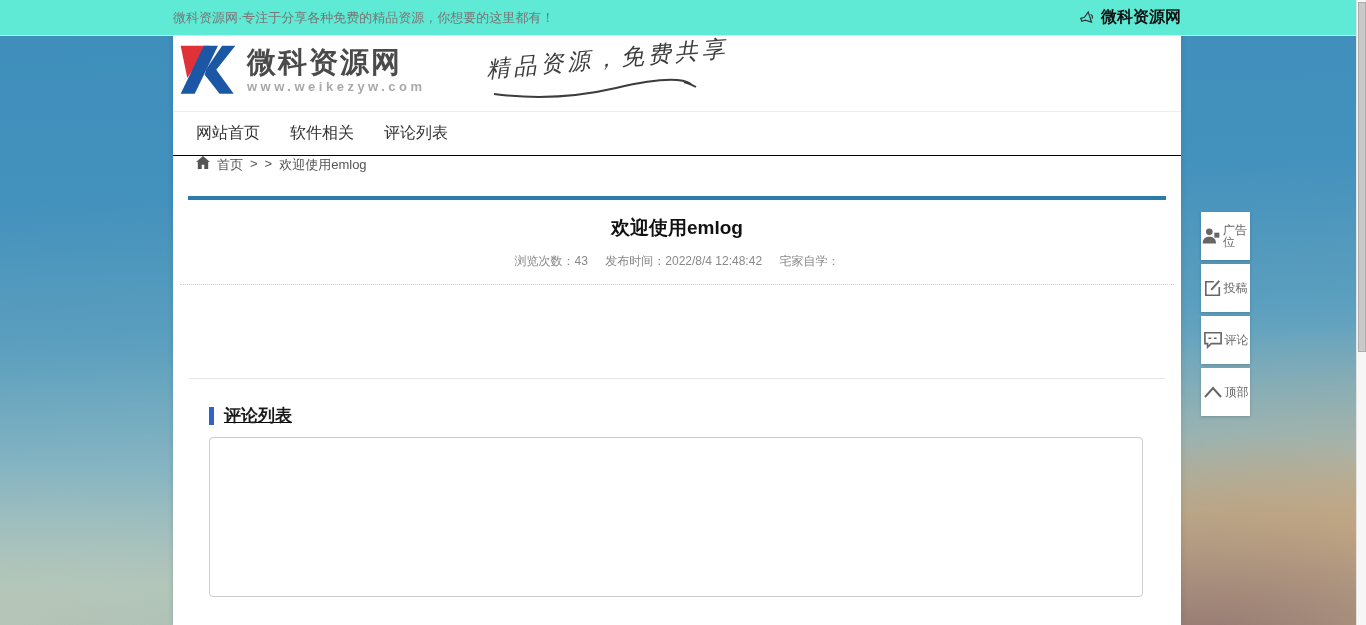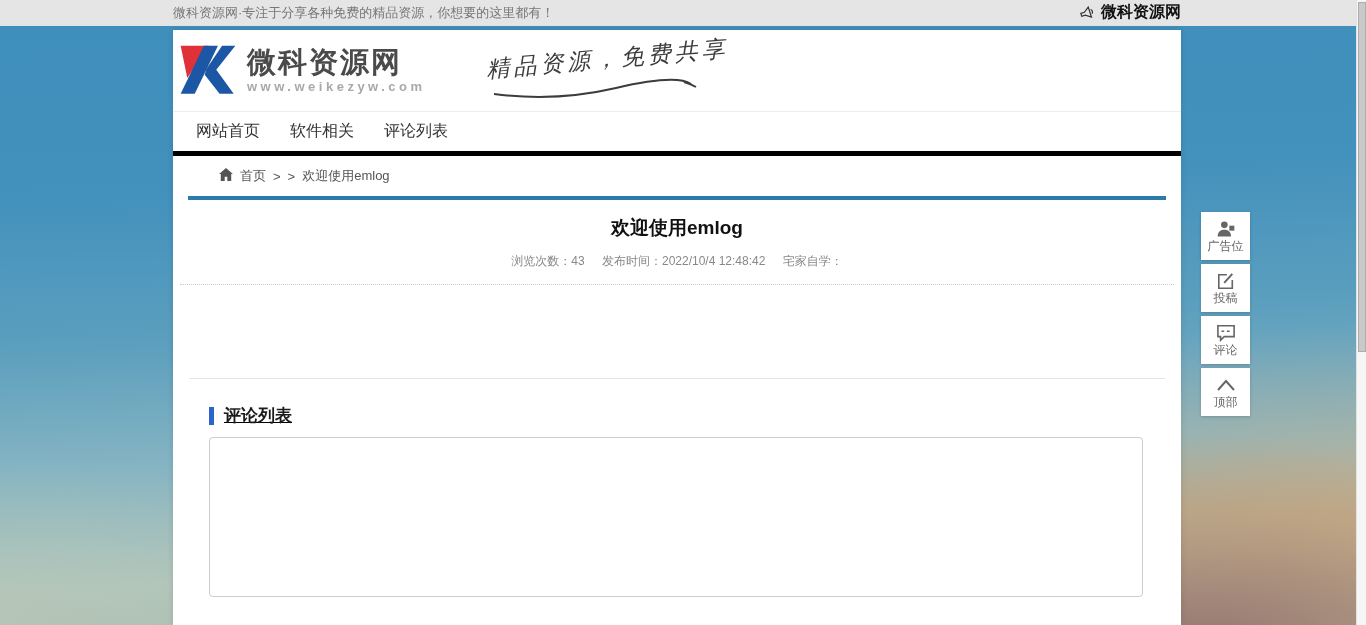--- a/index.html
+++ b/index.html
@@ -8,22 +8,22 @@
     font-family:"Liberation Sans","DejaVu Sans",sans-serif;
     background:
       radial-gradient(55% 45% at 88% 102%, rgba(150,118,112,.95) 0%, rgba(193,152,112,.60) 45%, rgba(193,152,112,0) 72%),
       radial-gradient(45% 40% at 100% 80%, rgba(208,172,128,.55) 0%, rgba(208,172,128,0) 70%),
       radial-gradient(40% 35% at 0% 100%, rgba(190,200,180,.55) 0%, rgba(190,200,180,0) 75%),
       linear-gradient(178deg, #3e8ebb 0%, #4391bd 30%, #5c9fbe 52%, #85b4c2 70%, #aec5bd 88%, #a4bab1 100%);
     position:relative;
   }
 
   
-  .topbar { position:absolute; left:0; top:0; width:1366px; height:26px;
-    background:#e5e5e5; border-bottom:1px solid #e3e3e3; z-index:5; }
+  .topbar { position:absolute; left:0; top:0; width:1366px; height:36px;
+    background:#5eead4; border-bottom:1px solid #e3e3e3; z-index:5; }
   .topbar-inner { width:1008px; margin-left:173px; height:100%;
     display:flex; align-items:center; justify-content:space-between; }
   .topbar-notice { font-size:13px; color:#777; }
   .topbar-brand { display:flex; align-items:center; gap:5px; cursor:pointer; }
   .topbar-brand-text { font-size:16px; font-weight:bold; color:#111; }
 
   
   .main-col { position:absolute; left:173px; top:30px; width:1008px; height:595px;
     background:#fff; box-shadow:0 0 6px rgba(0,0,0,.12); }
 
@@ -34,27 +34,27 @@
   .logo-texts { display:flex; flex-direction:column; gap:2px; }
   .site-name { font-size:29px; font-weight:bold; color:#4a4a4a; letter-spacing:2px; line-height:1; }
   .site-url { font-size:13px; font-weight:bold; color:#a9a9a9; letter-spacing:3.5px; }
   .slogan-wrap { margin-left:60px; position:relative; width:230px; height:62px; }
   .slogan-text { position:absolute; left:0; top:4px; width:100%;
     font-family:"DejaVu Serif","Liberation Serif",serif; font-style:italic;
     font-size:23px; color:#3c3c3c; letter-spacing:4px; transform:rotate(-5deg); white-space:nowrap; }
   .slogan-swoosh { position:absolute; left:0; top:30px; }
 
   
-  .nav-band { height:44px; border-bottom:5px solid #000000;
+  .nav-band { height:44px; border-bottom:1px solid #000000;
     display:flex; align-items:center; padding-left:23px; }
   .nav-item { font-size:16px; color:#333; margin-right:30px; cursor:pointer; }
 
   
-  .breadcrumb { height:40px; display:flex; align-items:center; padding-left:23px;
-    font-size:13px; color:#555; gap:7px;margin-left:23px; }
+  .breadcrumb { height:40px; display:flex; padding-left:23px;
+    font-size:13px; color:#555; gap:7px; }
   .crumb-link { cursor:pointer; }
   .blue-rule { height:4px; background:#2b7cab; margin:0 15px; }
 
   
   .article-title { margin-top:15px; text-align:center; font-size:19px; font-weight:bold; color:#111; }
   .article-meta { margin-top:12px; text-align:center; font-size:12px; color:#888; }
   .article-meta span { margin:9px 7px; }
   .dotted-divider { border-top:1px dotted #ccc; margin:14px 7px 0 7px; }
   .article-content { margin-top:33px; padding:0 12px; font-size:14px; color:#333; line-height:1.5; }
   .solid-divider { border-top:1px solid #e5e5e5; margin:93px 16px 0 16px; }
@@ -66,21 +66,21 @@
   .section-title { font-size:17px; font-weight:bold; color:#1a1a1a; }
   .form-label { margin-top:18px; font-size:13px; font-weight:bold; color:#111; }
   .comment-textarea { margin-top:10px; width:934px; height:160px; resize:none;
     border:1px solid #ccc; border-radius:4px; background:#fff; padding:8px;
     font-family:"Liberation Sans",sans-serif; font-size:13px; outline:none; }
 
   
   .float-widgets { position:absolute; left:1201px; top:212px; width:49px; z-index:6; }
   .widget-box { width:49px; height:48px; background:#fff; margin-bottom:4px;
     box-shadow:0 1px 3px rgba(0,0,0,.18); cursor:pointer;
-    display:flex; flex-direction:column; align-items:center; justify-content:center; gap:2px; }
+    display:flex; flex-direction:row; align-items:center; justify-content:center; gap:2px; }
   .widget-label { font-size:12px; color:#666; line-height:1; }
   .widget-icon { height:18px; display:flex; align-items:center; justify-content:center; }
 
   
   .scrollbar-track { position:absolute; right:0; top:0; width:10px; height:625px;
     background:#f6f6f6; border-left:1px solid #e2e2e2; z-index:10; }
   .scrollbar-thumb { position:absolute; left:1px; top:2px; width:8px; height:350px;
     background:#c9c9c9; border:1px solid #adadad; }
 </style>
 </head>
@@ -144,21 +144,21 @@
     <span>&gt;</span>
     <span>欢迎使用emlog</span>
   </div>
 
   <div class="blue-rule"></div>
 
   <div>
     <div class="article-title">欢迎使用emlog</div>
     <div class="article-meta">
       <span>浏览次数：43</span>
-      <span>发布时间：2022/10/4 12:48:42</span>
+      <span>发布时间：2022/8/4 12:48:42</span>
       <span>宅家自学：</span>
     </div>
     <div class="dotted-divider"></div>
     <div class="solid-divider"></div>
   </div>
 
   <div class="comments">
     <div class="section-head">
       <span class="section-bar"></span>
       <span class="section-title">评论列表</span>

